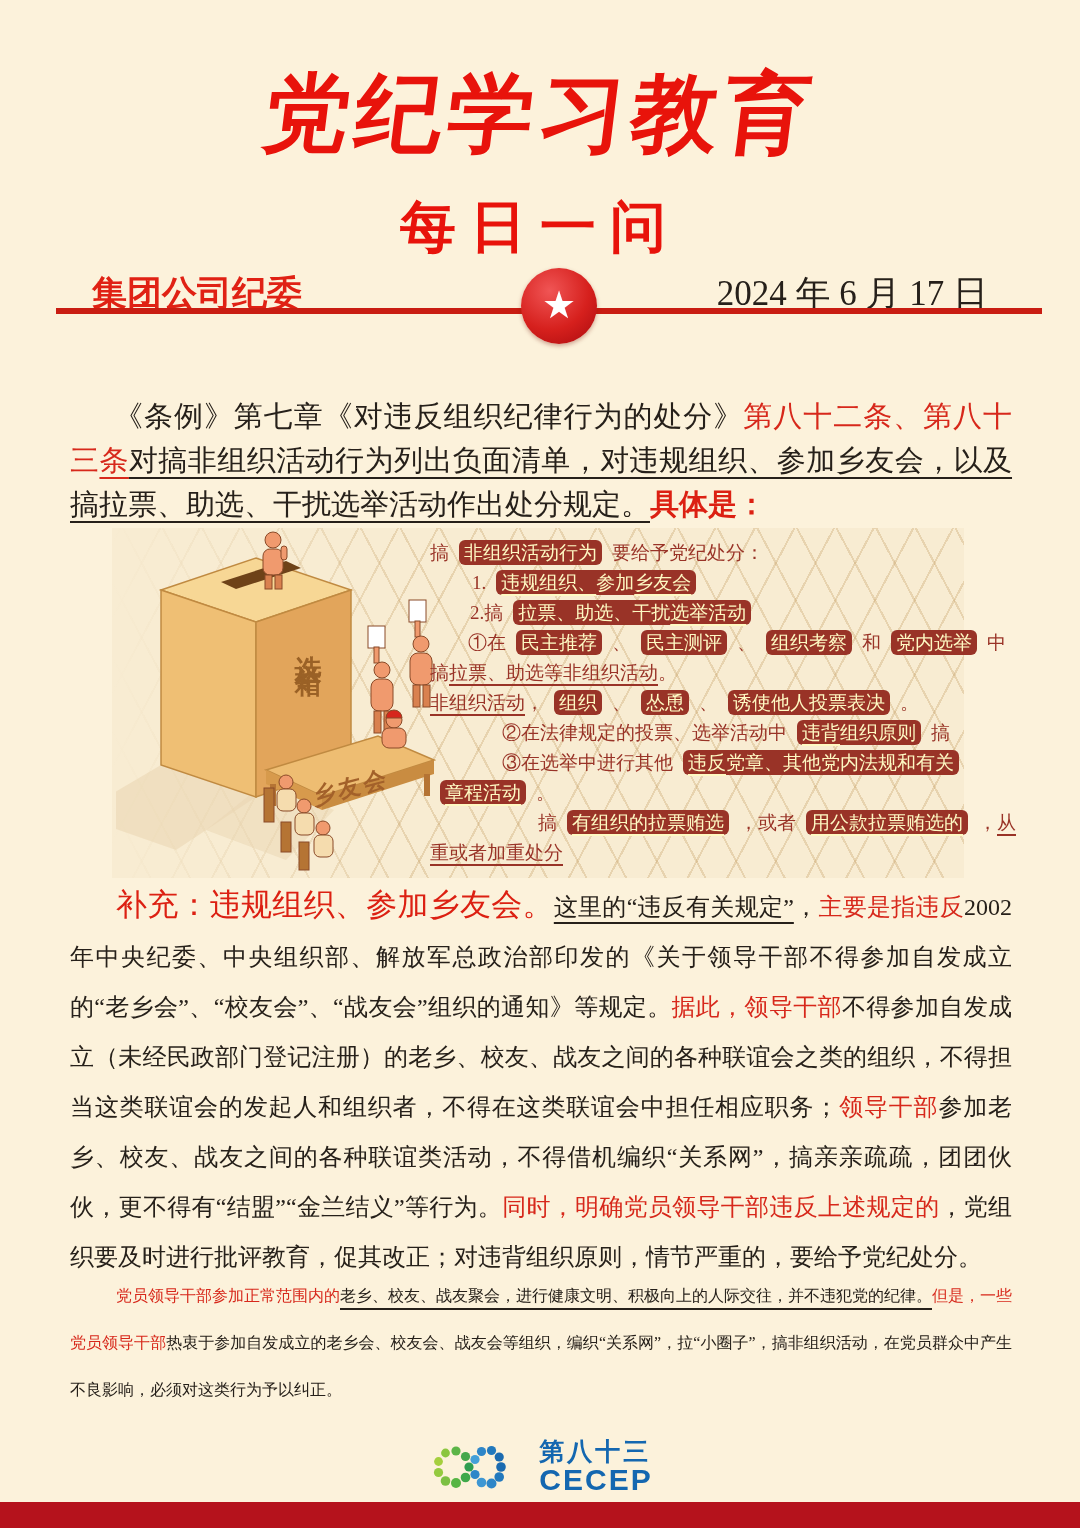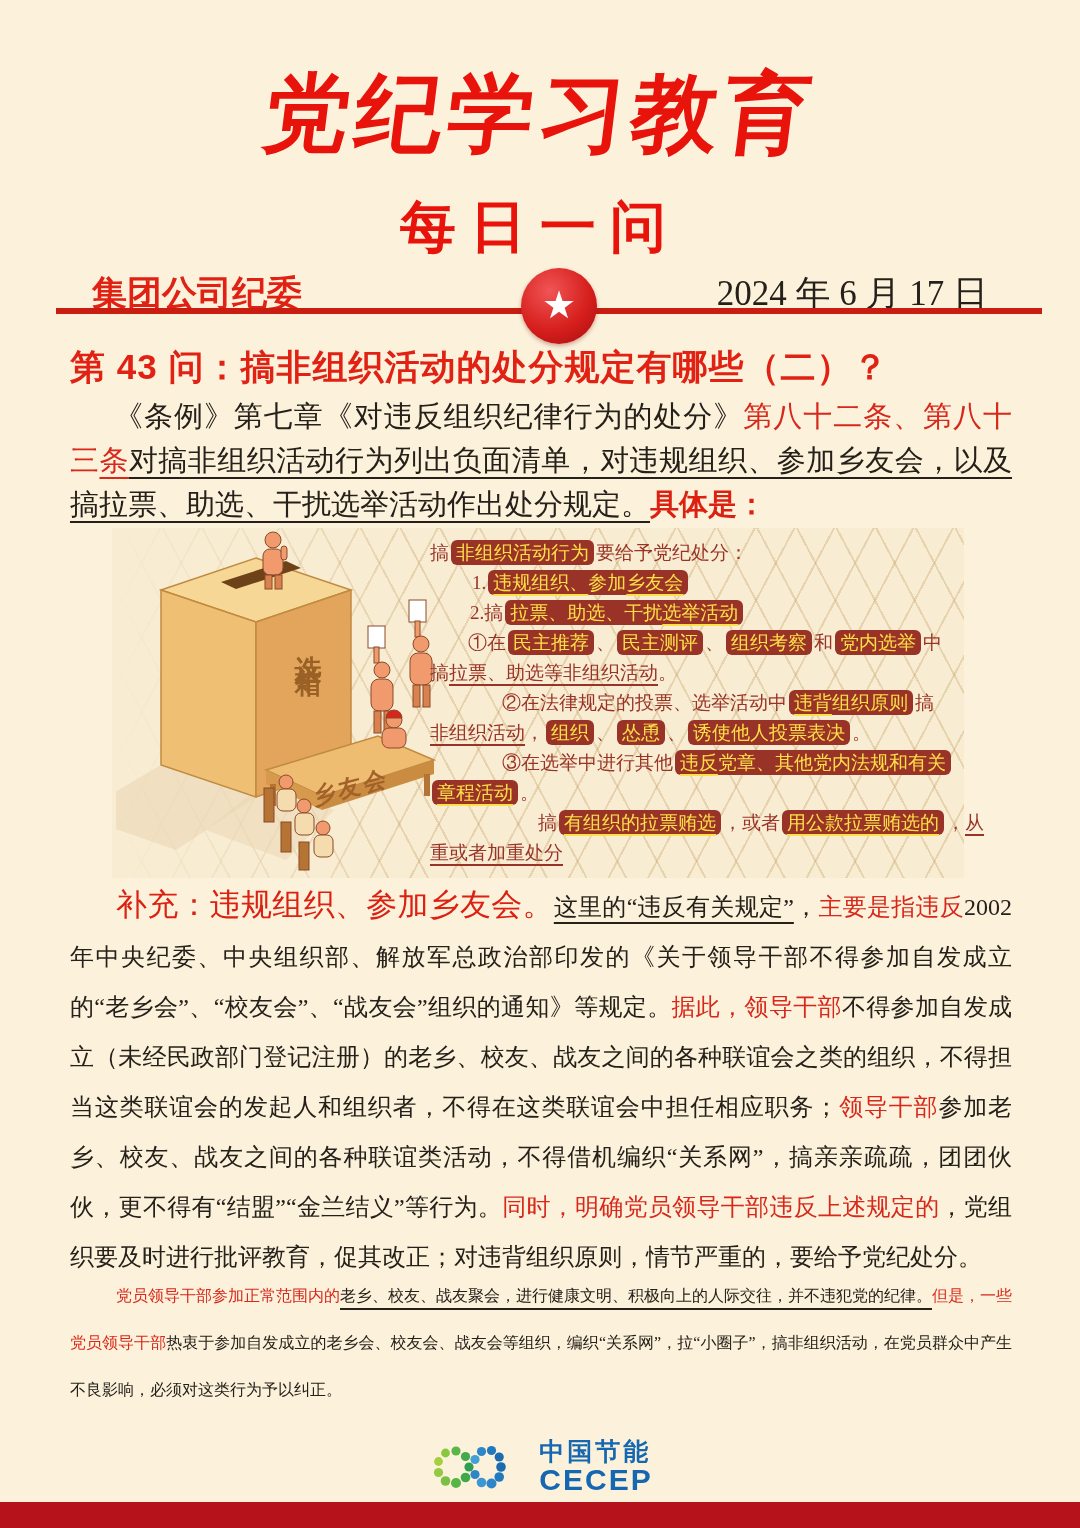--- a/index.html
+++ b/index.html
@@ -41,21 +41,21 @@
           repeating-linear-gradient(62deg, rgba(196,158,100,0) 0px, rgba(196,158,100,0) 33px, rgba(196,158,100,.32) 33px, rgba(196,158,100,.32) 35px),
           repeating-linear-gradient(-62deg, rgba(196,158,100,0) 0px, rgba(196,158,100,0) 33px, rgba(196,158,100,.32) 33px, rgba(196,158,100,.32) 35px),
           #f8ecd2;}
   .art{position:absolute;left:4px;top:2px;}
   .box-label{position:absolute;left:178px;top:106px;writing-mode:vertical-rl;
         font-weight:bold;font-size:27px;letter-spacing:8px;color:#9a6126;}
   .table-label{position:absolute;left:200px;top:244px;transform:rotate(-15deg) skewX(-8deg);
         font-weight:bold;font-size:23px;letter-spacing:3px;color:#a3612a;}
   .ig-text{position:absolute;left:318px;top:10px;font-size:19px;color:#993327;}
   .ig-line{height:30px;line-height:30px;white-space:nowrap;}
-  .ig-box{background:#993327;color:#fde047;border-radius:6px;padding:2px 5px;margin:0 2px;}
+  .ig-box{background:#993327;color:#fef9c3;border-radius:6px;padding:2px 5px;margin:0 10px;}
   .ig-text .u{text-decoration:underline;text-underline-offset:5px;text-decoration-thickness:2px;}
 
   
   .footer{position:absolute;left:0;top:1436px;width:100%;display:flex;
         justify-content:center;align-items:center;gap:12px;}
   .logo-text{display:flex;flex-direction:column;line-height:1.05;color:#1467b0;
         font-family:"Liberation Sans","DejaVu Sans",sans-serif;font-weight:bold;}
   .logo-cn{font-size:25px;letter-spacing:3px;}
   .logo-en{font-size:30px;letter-spacing:2px;}
   .bottom-bar{position:absolute;left:0;top:1502px;width:100%;height:26px;background:#b5121c;}
@@ -68,23 +68,20 @@
   <div class="title">党纪学习教育</div>
   <div class="subtitle">每日一问</div>
 
   <div class="org">集团公司纪委</div>
   <div class="date">2024 年 6 月 17 日</div>
   <div class="divider"></div>
   <div class="star-badge">
     <span class="star">★</span>
   </div>
 
-  <div class="question">
-    <span>第 43 问：</span><span>搞非组织活动的处分规定有哪些（二）？</span>
-  </div>
 
   <div class="para p1" id="para-intro"><span class="blk">《条例》第七章《对违反组织纪律行为的处分》</span><span class="red">第八十二条、第八十三</span><span class="red ul">条</span><span class="blk ul">对搞非组织活动行为列出负面清单，对违规组织、参加乡友会，以及搞拉票、助选、干扰选举活动作出处分规定。</span><span class="red bold">具体是：</span></div>
 
   <div class="illo">
     <svg class="art" width="320" height="344" viewBox="0 0 320 344">
 
       <polygon points="45,235 140,267 60,320 -40,285" fill="#e9d6b1" opacity="0.55"></polygon>
       <polygon points="150,252 218,280 170,330 90,300" fill="#e9d6b1" opacity="0.5"></polygon>
 
       <polygon points="45,60 140,28 235,60 140,92" fill="#f7d795" stroke="#c08a41" stroke-width="1.5"></polygon>
@@ -140,22 +137,22 @@
       </g>
     </svg>
     <div class="box-label">选举箱</div>
     <div class="table-label">乡友会</div>
     <div class="ig-text" id="ig-text">
         <div class="ig-line" style="padding-left: 0px;"><span>搞</span><span class="ig-box"><span>非组织活动行为</span></span><span>要给予党纪处分：</span></div>
         <div class="ig-line" style="padding-left: 42px;"><span>1.</span><span class="ig-box"><span class="u">违规组织、</span><span>参加</span><span class="u">乡友会</span></span></div>
         <div class="ig-line" style="padding-left: 40px;"><span>2.搞</span><span class="ig-box"><span>拉票、助选、干扰</span><span class="u">选举活动</span></span></div>
         <div class="ig-line" style="padding-left: 38px;"><span>①在</span><span class="ig-box"><span>民主推荐</span></span><span>、</span><span class="ig-box"><span>民主测评</span></span><span>、</span><span class="ig-box"><span>组织考察</span></span><span>和</span><span class="ig-box"><span>党内选举</span></span><span>中</span></div>
         <div class="ig-line" style="padding-left: 0px;"><span>搞</span><span class="u">拉票、助选等非组织活动</span><span>。</span></div>
+        <div class="ig-line" style="padding-left: 0px;"><span class="u">非组织活动</span><span>，</span><span class="ig-box"><span>组织</span></span><span>、</span><span class="ig-box"><span>怂恿</span></span><span>、</span><span class="ig-box"><span>诱使他人投票表决</span></span><span>。</span></div>
         <div class="ig-line" style="padding-left: 72px;"><span>②在法律规定的投票、选举活动中</span><span class="ig-box"><span class="u">违背</span><span>组织原则</span></span><span>搞</span></div>
-        <div class="ig-line" style="padding-left: 0px;"><span class="u">非组织活动</span><span>，</span><span class="ig-box"><span>组织</span></span><span>、</span><span class="ig-box"><span>怂恿</span></span><span>、</span><span class="ig-box"><span>诱使他人投票表决</span></span><span>。</span></div>
         <div class="ig-line" style="padding-left: 72px;"><span>③在选举中进行其他</span><span class="ig-box"><span class="u">违反</span><span>党章、其他党内法规和有关</span></span></div>
         <div class="ig-line" style="padding-left: 0px;"><span class="ig-box"><span class="u">章程活动</span></span><span>。</span></div>
         <div class="ig-line" style="padding-left: 108px;"><span>搞</span><span class="ig-box"><span class="u">有组织的拉票贿选</span></span><span>，或者</span><span class="ig-box"><span class="u">用公款拉票贿选的</span></span><span>，</span><span class="u">从</span></div>
         <div class="ig-line" style="padding-left: 0px;"><span class="u">重或者加重处分</span></div>
       </div>
   </div>
 
   <div class="para p2" id="para-supplement"><span class="red lead">补充：违规组织、参加乡友会。</span><span class="blk ul">这里的“违反有关规定”</span><span class="blk">，</span><span class="red">主要是指违反</span><span class="blk">2002 年中央纪委、中央组织部、解放军总政治部印发的《关于领导干部不得参加自发成立的“老乡会”、“校友会”、“战友会”组织的通知》等规定。</span><span class="red">据此，领导干部</span><span class="blk">不得参加自发成立（未经民政部门登记注册）的老乡、校友、战友之间的各种联谊会之类的组织，不得担当这类联谊会的发起人和组织者，不得在这类联谊会中担任相应职务；</span><span class="red">领导干部</span><span class="blk">参加老乡、校友、战友之间的各种联谊类活动，不得借机编织“关系网”，搞亲亲疏疏，团团伙伙，更不得有“结盟”“金兰结义”等行为。</span><span class="red">同时，明确党员领导干部违反上述规定的</span><span class="blk">，党组织要及时进行批评教育，促其改正；对违背组织原则，情节严重的，要给予党纪处分。</span></div>
   <div class="para p3" id="para-note"><span class="red">党员领导干部参加正常范围内的</span><span class="blk ul">老乡、校友、战友聚会，进行健康文明、积极向上的人际交往，并不违犯党的纪律。</span><span class="red">但是，一些党员领导干部</span><span class="blk">热衷于参加自发成立的老乡会、校友会、战友会等组织，编织“关系网”，拉“小圈子”，搞非组织活动，在党员群众中产生不良影响，必须对这类行为予以纠正。</span></div>
 
@@ -178,19 +175,19 @@
         <circle cx="64.5" cy="47.5" r="5.0" fill="#2e86c8"></circle>
         <circle cx="54.5" cy="46.5" r="4.8" fill="#3e97d3"></circle>
         <circle cx="48" cy="38.5" r="4.6" fill="#2e86c8"></circle>
         <circle cx="48" cy="23.5" r="4.6" fill="#45a0d8"></circle>
         <circle cx="54.5" cy="15.5" r="4.6" fill="#2e86c8"></circle>
         <circle cx="64.5" cy="14.5" r="4.6" fill="#2279bd"></circle>
         <circle cx="72.2" cy="21" r="4.6" fill="#1b6bb0"></circle>
       </g>
     </svg>
     <div class="logo-text">
-      <span class="logo-cn">中国节能</span>
+      <span class="logo-cn">第八十三</span>
       <span class="logo-en">CECEP</span>
     </div>
   </div>
 
   <div class="bottom-bar"></div>
 </div>
 
 </body></html>

